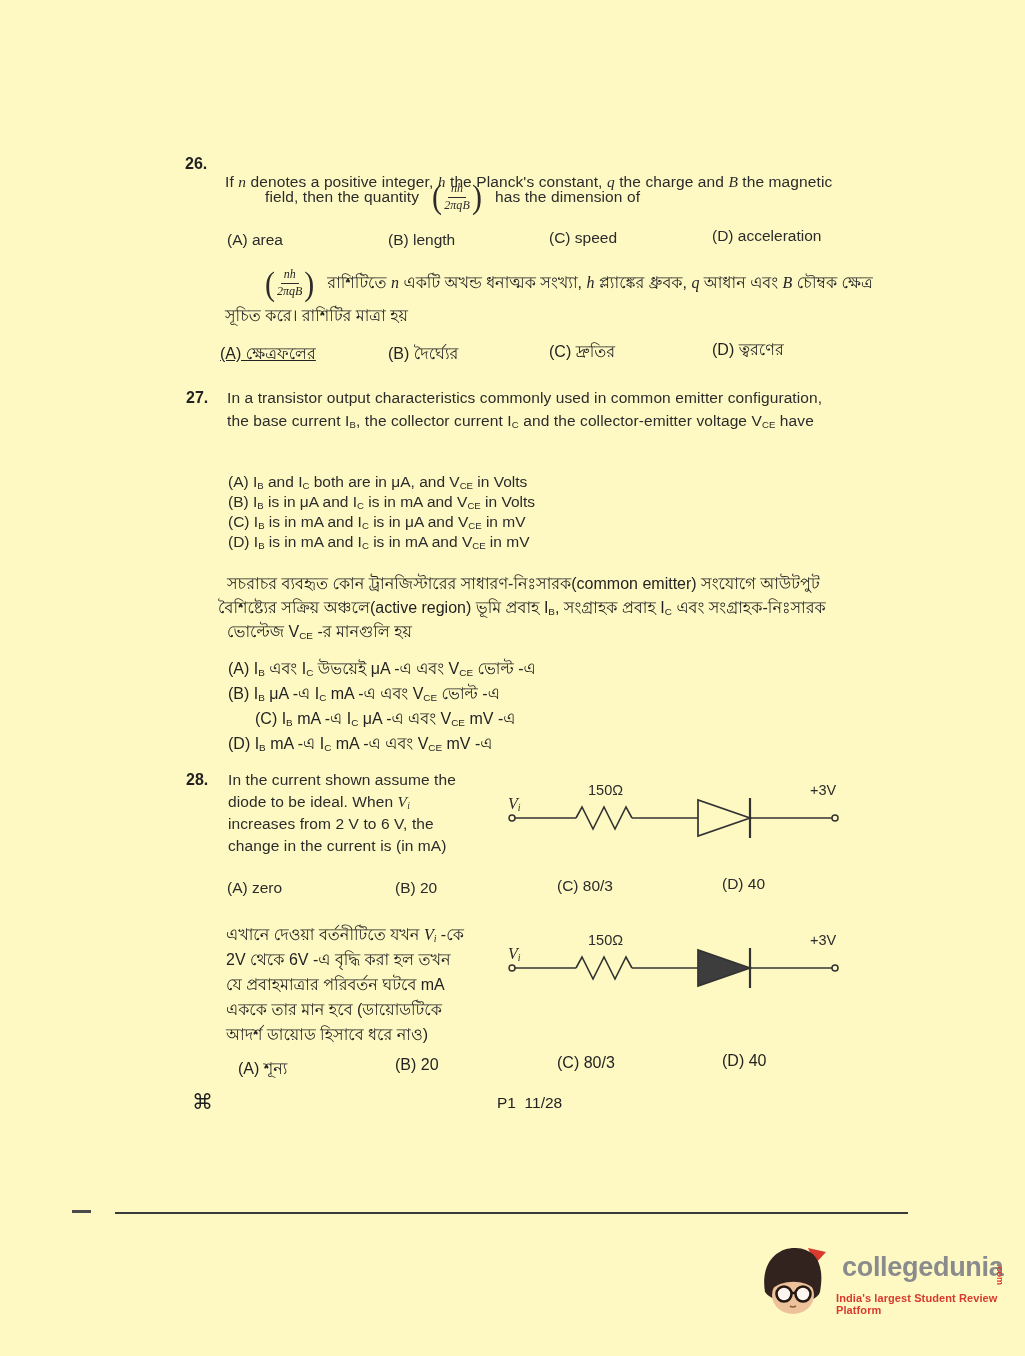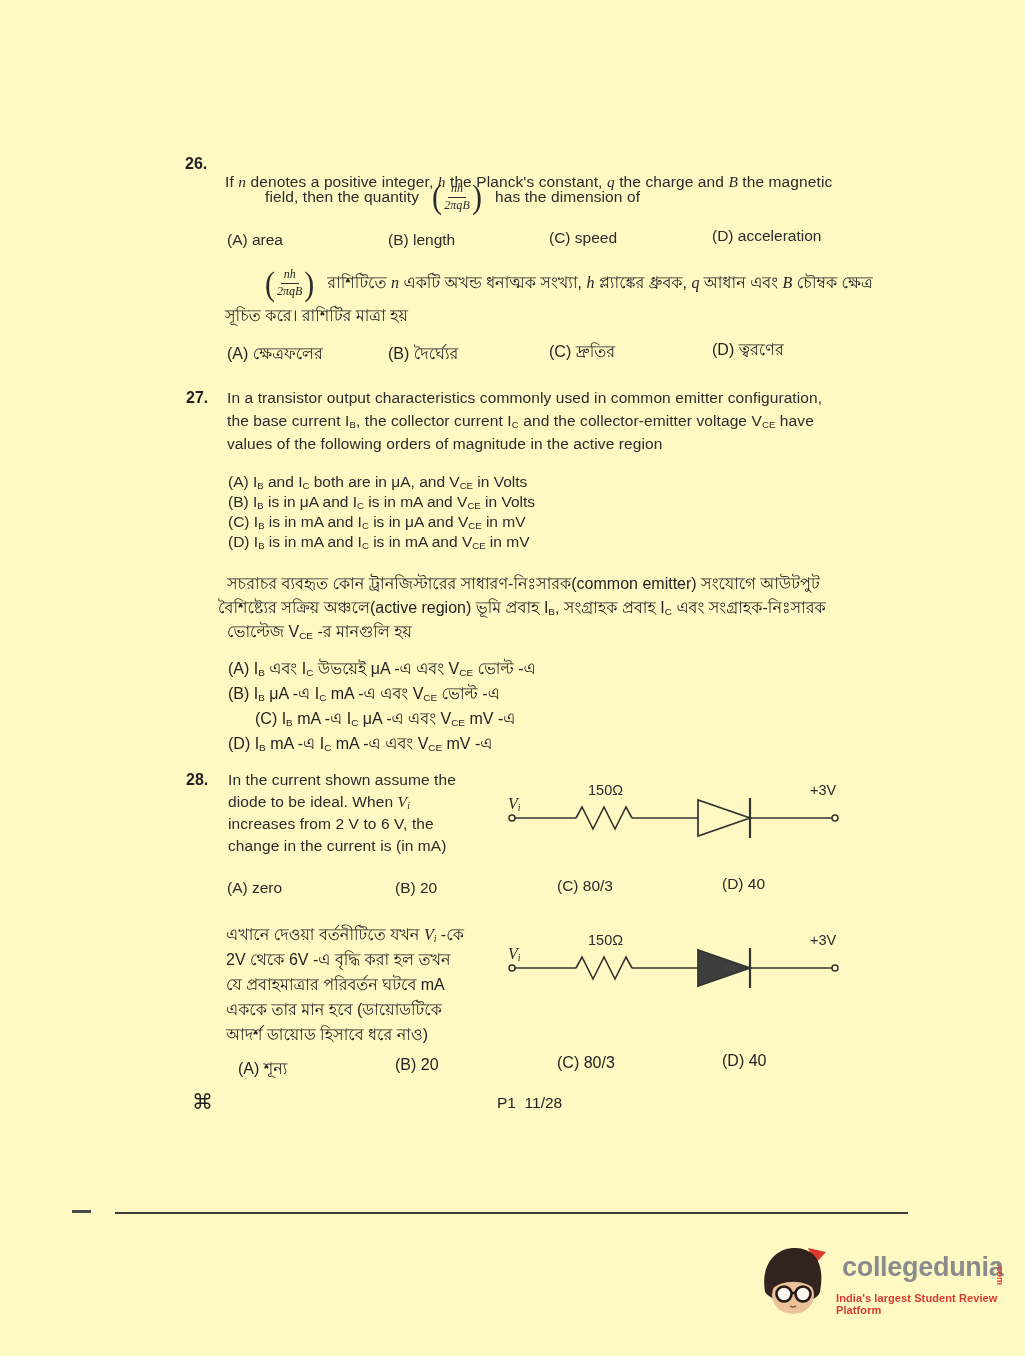--- a/index.html
+++ b/index.html
@@ -83,29 +83,28 @@
       <span class="stack">
         <span class="num">nh</span>
         <span class="den">2πqB</span>
       </span>
       <span class="paren">)</span>
     </span>
     <span>রাশিটিতে <i>n</i> একটি অখন্ড ধনাত্মক সংখ্যা, <i>h</i> প্ল্যাঙ্কের ধ্রুবক, <i>q</i> আধান এবং <i>B</i> চৌম্বক ক্ষেত্র</span>
   </div>
   <span class="abs bn" style="left:225px; top:303px;">সূচিত করে। রাশিটির মাত্রা হয়</span>
 
-  <span class="abs bn" style="left:227px; top:341px;">(A) ক্ষেত্রফলের</span>
+  <span class="abs bn" style="left:220px; top:341px;text-decoration:underline;">(A) ক্ষেত্রফলের</span>
   <span class="abs bn" style="left:388px; top:341px;">(B) দৈর্ঘ্যের</span>
   <span class="abs bn" style="left:549px; top:339px;">(C) দ্রুতির</span>
   <span class="abs bn" style="left:712px; top:337px;">(D) ত্বরণের</span>
 
   <span class="abs qnum" style="left:186px; top:389px;">27.</span>
   <span class="abs en" style="left:227px; top:389px;">In a transistor output characteristics commonly used in common emitter configuration,</span>
   <span class="abs en" style="left:227px; top:412px;">the base current I<sub>B</sub>, the collector current I<sub>C</sub> and the collector-emitter voltage V<sub>CE</sub> have</span>
-  <span class="abs en" style="left:227px; top:435px;">values of the following orders of magnitude in the active region</span>
 
   <span class="abs opt" style="left:228px; top:473px;">(A) I<sub>B</sub> and I<sub>C</sub> both are in μA, and V<sub>CE</sub> in Volts</span>
   <span class="abs opt" style="left:228px; top:493px;">(B) I<sub>B</sub> is in μA and I<sub>C</sub> is in mA and V<sub>CE</sub> in Volts</span>
   <span class="abs opt" style="left:228px; top:513px;">(C) I<sub>B</sub> is in mA and I<sub>C</sub> is in μA and V<sub>CE</sub> in mV</span>
   <span class="abs opt" style="left:228px; top:533px;">(D) I<sub>B</sub> is in mA and I<sub>C</sub> is in mA and V<sub>CE</sub> in mV</span>
 
   <span class="abs bn" style="left:227px; top:571px;">সচরাচর ব্যবহৃত কোন ট্রানজিস্টারের সাধারণ-নিঃসারক(common emitter) সংযোগে আউটপুট</span>
   <span class="abs bn" style="left:218px; top:595px;">বৈশিষ্ট্যের সক্রিয় অঞ্চলে(active region) ভূমি প্রবাহ I<sub>B</sub>, সংগ্রাহক প্রবাহ I<sub>C</sub> এবং সংগ্রাহক-নিঃসারক</span>
   <span class="abs bn" style="left:227px; top:619px;">ভোল্টেজ V<sub>CE</sub> -র মানগুলি হয়</span>
 

